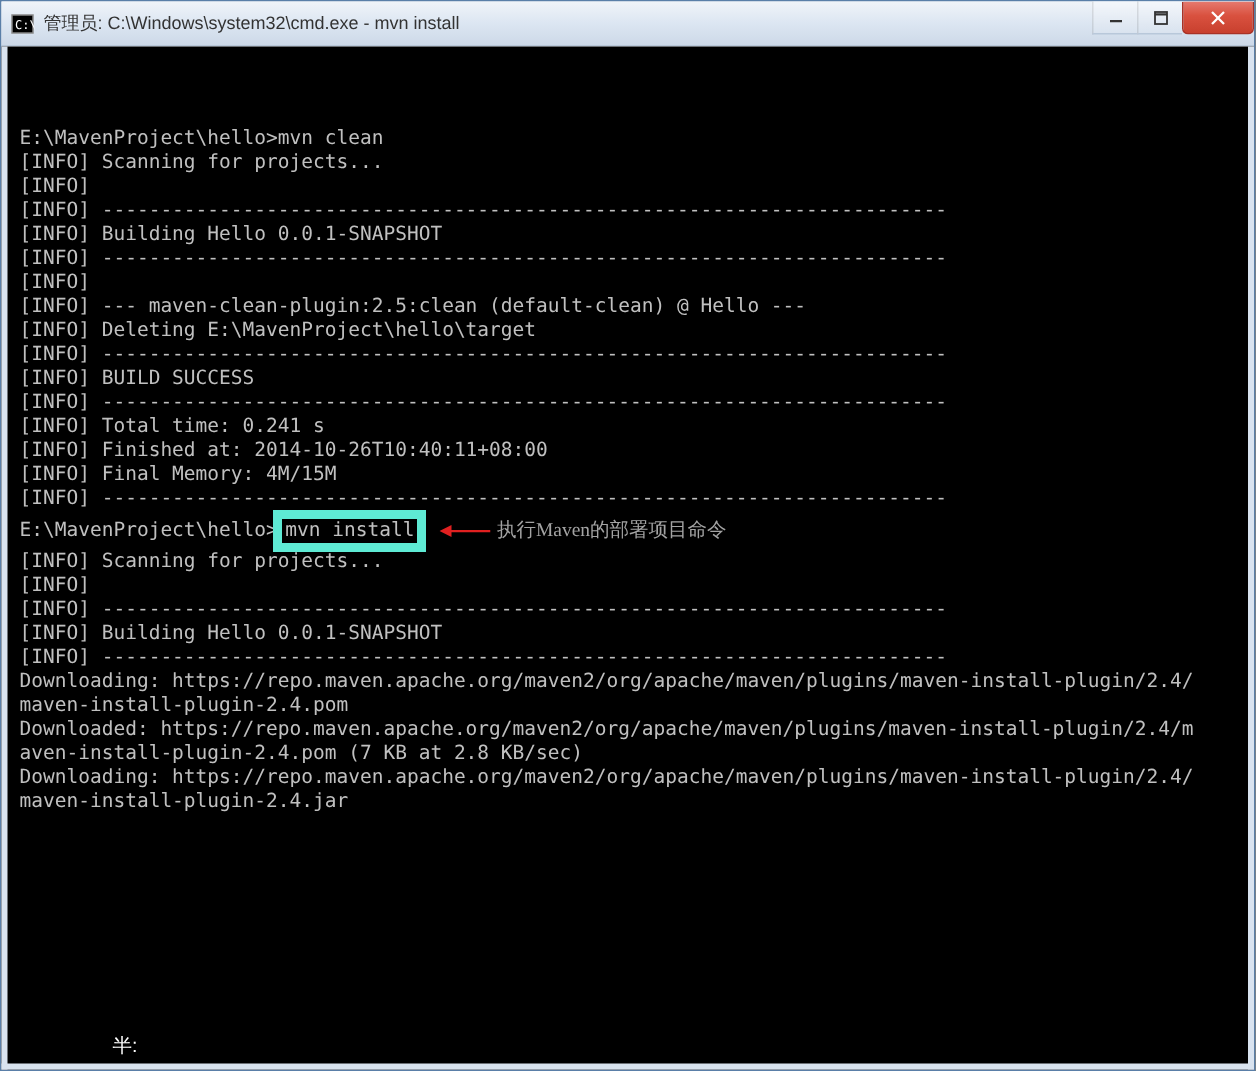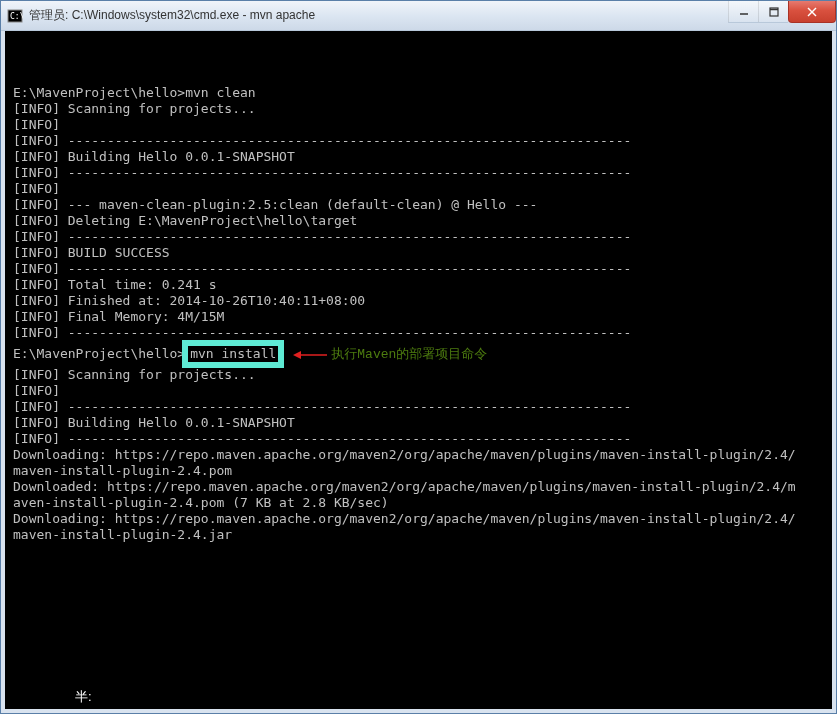--- a/index.html
+++ b/index.html
@@ -87,22 +87,22 @@
     }
     .term-line { white-space: pre; }
     .highlight-box {
       display: inline-block;
       border: 6px solid #5eead4;
       padding: 0 2px;
       margin: -1px -3px -1px -3px;
     }
     .arrow-annotation {
       display: inline-block;
-      color: #4d7c0f;
-      font-family: Liberation Mono, monospace;
+      color: #a3a3a3;
+      font-family: Liberation Serif, serif;
       margin-left: 12px;
     }
     .arrow-svg {
       display: inline-block;
       vertical-align: middle;
       margin-right: 4px;
     }
     .ime-indicator {
       position: absolute;
       bottom: 4px;
@@ -116,21 +116,21 @@
 <body>
 
 <div class="window">
   <div class="titlebar">
     <span class="titlebar-icon">
       <svg viewBox="0 0 16 16">
         <rect x="1" y="2" width="14" height="12" fill="#000" stroke="#888" stroke-width="1"></rect>
         <text x="3" y="11" font-size="8" fill="#fff" font-family="monospace">C:\</text>
       </svg>
     </span>
-    <span class="titlebar-text">管理员: C:\Windows\system32\cmd.exe - mvn  apache</span>
+    <span class="titlebar-text">管理员: C:\Windows\system32\cmd.exe - mvn  install</span>
     <div class="window-controls">
       <div class="wc-btn wc-min">
         <svg viewBox="0 0 10 10">
             <line x1="1" y1="7" x2="9" y2="7" stroke="#333" stroke-width="1.5"></line>
           </svg>
       </div>
       <div class="wc-btn wc-max">
         <svg viewBox="0 0 10 10">
             <rect x="1" y="1" width="8" height="8" fill="none" stroke="#333" stroke-width="1.2"></rect>
             <line x1="1" y1="2.5" x2="9" y2="2.5" stroke="#333" stroke-width="1.5"></line>

